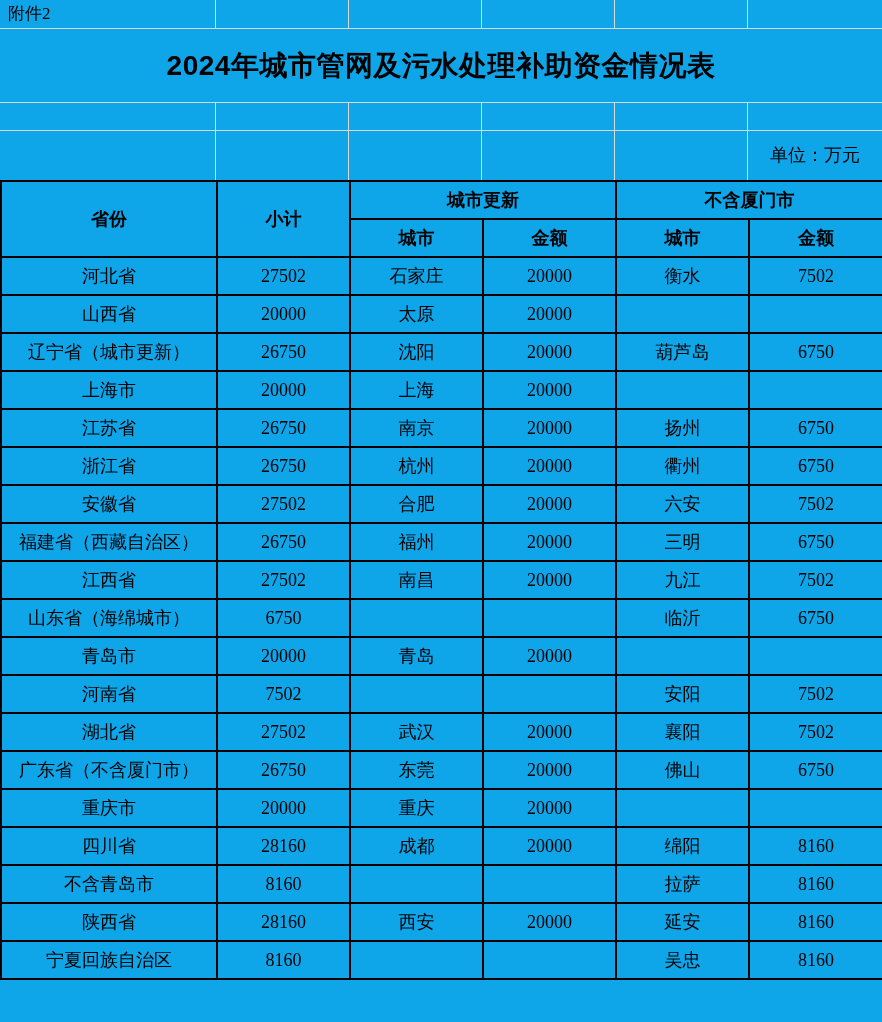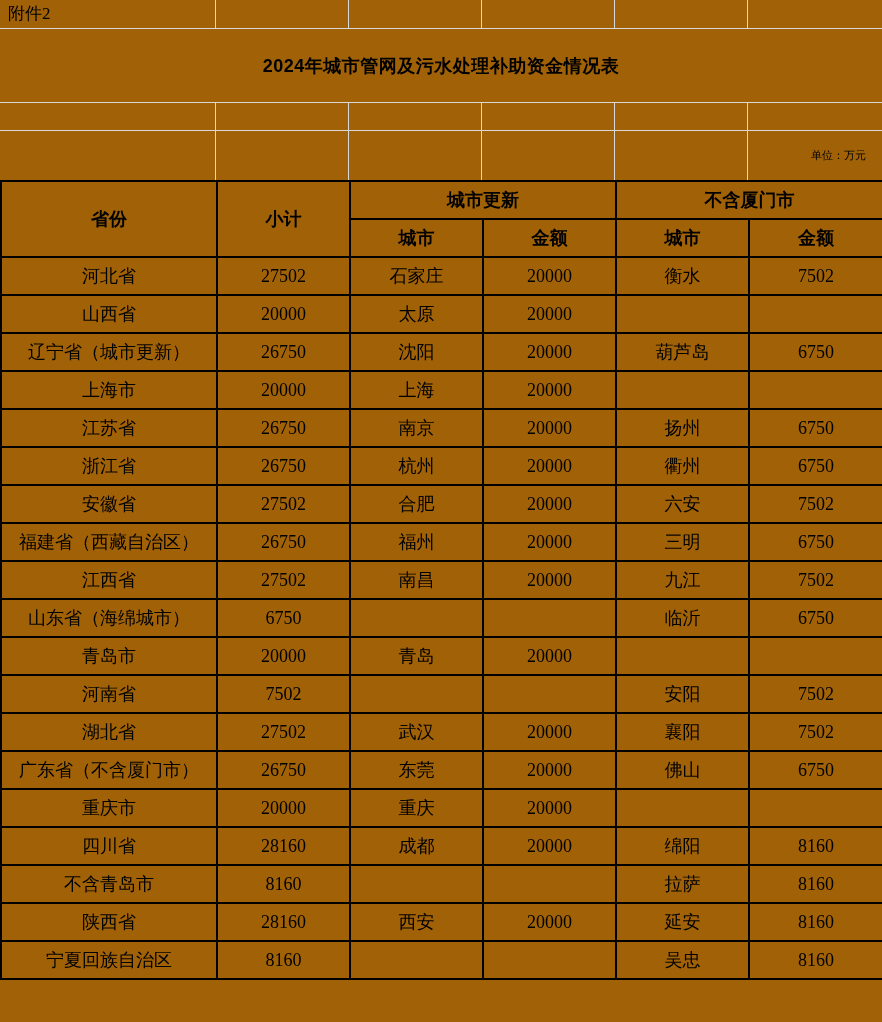--- a/index.html
+++ b/index.html
@@ -1,21 +1,21 @@
 <!DOCTYPE html>
 <html><head>
 <meta charset="utf-8">
 <style>
   * { box-sizing: border-box; margin: 0; padding: 0; }
   html, body { background: #ffffff; }
   .sheet {
     position: relative;
     width: 882px;
     height: 1022px;
-    background: #a16207;
+    background: #0ea5e9;
     color: #000000;
     font-family: "Liberation Serif", "DejaVu Serif", serif;
     overflow: hidden;
   }
   
   .toprow { display: flex; width: 882px; }
   .gcell { border-right: 1px solid #d8d8d8; height: 100%; }
   .gcell:last-child { border-right: none; }
   .w0 { width: 216px; } .w1 { width: 133px; } .w2 { width: 133px; }
   .w3 { width: 133px; } .w4 { width: 133px; } .w5 { width: 134px; }
@@ -25,28 +25,28 @@
   .r3 { height: 28px; border-bottom: 1px solid #d8d8d8; }
   .r4 { height: 49px; }
   .attachment {
     font-size: 17px;
     line-height: 28px;
     padding-left: 8px;
   }
   .main-title {
     font-family: "Liberation Sans", "DejaVu Sans", sans-serif;
     font-weight: 600;
+    font-size: 28px;
+    letter-spacing: 0.5px;
+  }
+  .unit-cell {
     font-size: 18px;
-    letter-spacing: 0.5px;
-  }
-  .unit-cell {
-    font-size: 11px;
     line-height: 48px;
     text-align: right;
-    padding-right: 16px;
+    padding-right: 22px;
   }
   
   table.grid {
     width: 882px;
     border-collapse: collapse;
     table-layout: fixed;
     text-align: center;
   }
   table.grid th, table.grid td {
     border: 2px solid #000000;

